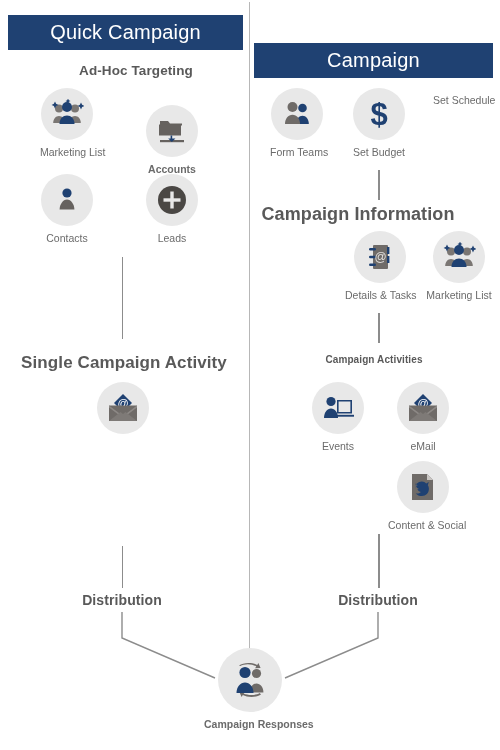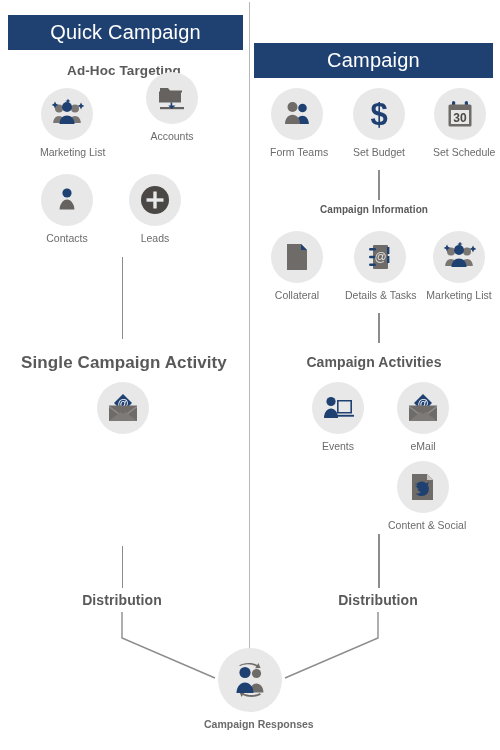--- a/index.html
+++ b/index.html
@@ -65,21 +65,21 @@
 </head>
 <body>
 
 <div id="stage">
 
   <div class="hdr" id="hdr-quick">Quick Campaign</div>
   <div class="hdr" id="hdr-camp">Campaign</div>
 
   <div class="divider" style="left:248.5px; top:2px; height:655px;"></div>
 
-  <div class="sec-title" style="left:0; top:63px; width:248px;">Ad-Hoc Targeting</div>
+  <div class="sec-title" style="left:12px; top:63px; width:248px;">Ad-Hoc Targeting</div>
 
   <div class="node" style="left:40px; top:88px; width:54px;">
     <div class="disc">
       <svg width="34" height="30" viewBox="0 0 34 30">
         <g fill="#7a7673">
           <circle cx="9" cy="9.5" r="4"></circle>
           <path d="M3.2 24c0-4.2 2.6-7 5.8-7s5.8 2.8 5.8 7z"></path>
           <circle cx="25" cy="9.5" r="4"></circle>
           <path d="M19.2 24c0-4.2 2.6-7 5.8-7s5.8 2.8 5.8 7z"></path>
         </g>
@@ -88,21 +88,21 @@
           <path d="M9.5 25c0-5 3.4-8.4 7.5-8.4s7.5 3.4 7.5 8.4z"></path>
           <path d="M2 3.5l1.1 2.3L5.4 7 3.1 8.1 2 10.4.9 8.1-1.4 7l2.3-1.2z" transform="translate(3,-1)"></path>
           <path d="M2 3.5l1.1 2.3L5.4 7 3.1 8.1 2 10.4.9 8.1-1.4 7l2.3-1.2z" transform="translate(29,0)"></path>
           <path d="M2 3.5l.8 1.7 1.7.8-1.7.8L2 8.8l-.8-1.8L-.5 6l1.7-.8z" transform="translate(16,-4)"></path>
         </g>
       </svg>
     </div>
     <div class="cap">Marketing List</div>
   </div>
 
-  <div class="node" style="left:145px; top:72px; width:54px;">
+  <div class="node" style="left:145px; top:105px; width:54px;font-weight:bold;">
     <div class="disc">
       <svg width="32" height="30" viewBox="0 0 32 30">
         <g fill="#66625f">
           <path d="M4 5h8l2 2.5h12v2H4z"></path>
           <path d="M3 8.5h22v11H3z"></path>
           <rect x="4" y="24" width="24" height="2.2"></rect>
         </g>
         <g fill="#1f4172">
           <rect x="14.6" y="19.5" width="1.6" height="5"></rect>
           <path d="M12.2 22.4h7.2l-3.6 3.6z"></path>
@@ -115,21 +115,21 @@
   <div class="node" style="left:40px; top:174px; width:54px;">
     <div class="disc">
       <svg width="26" height="30" viewBox="0 0 26 30">
         <circle cx="13" cy="8" r="4.6" fill="#1f4172"></circle>
         <path d="M5.6 24.5c0-5 3.3-10 7.4-10s7.4 5 7.4 10z" fill="#66625f"></path>
       </svg>
     </div>
     <div class="cap">Contacts</div>
   </div>
 
-  <div class="node" style="left:128px; top:174px; width:54px;">
+  <div class="node" style="left:145px; top:174px; width:54px;">
     <div class="disc">
       <svg width="32" height="32" viewBox="0 0 32 32">
         <circle cx="16" cy="16" r="14" fill="#4a4744"></circle>
         <path d="M14.3 7.5h3.4v17h-3.4z" fill="#e8e8e8"></path>
         <path d="M7.5 14.3h17v3.4h-17z" fill="#e8e8e8"></path>
       </svg>
     </div>
     <div class="cap">Leads</div>
   </div>
 
@@ -173,45 +173,27 @@
   <div class="node" style="left:352px; top:88px; width:54px;">
     <div class="disc">
       <svg width="30" height="34" viewBox="0 0 30 34">
         <text x="15" y="28" font-family="'Liberation Sans',sans-serif" font-size="31" font-weight="bold" fill="#1f4172" text-anchor="middle">$</text>
       </svg>
     </div>
     <div class="cap">Set Budget</div>
   </div>
 
   <div class="node" style="left:433px; top:88px; width:54px;">
-    <div class="disc">
-      <svg width="32" height="32" viewBox="0 0 32 32">
-        <rect x="8" y="3" width="3.2" height="6" rx="1.6" fill="#1f4172"></rect>
-        <rect x="20.8" y="3" width="3.2" height="6" rx="1.6" fill="#1f4172"></rect>
-        <rect x="4.5" y="6.5" width="23" height="22" rx="1.5" fill="#6f6b68"></rect>
-        <rect x="7" y="12" width="18" height="14" fill="#e8e8e8"></rect>
-        <text x="16" y="24" font-family="'Liberation Sans',sans-serif" font-size="12" font-weight="bold" fill="#4a4744" text-anchor="middle">30</text>
-      </svg>
-    </div>
     <div class="cap">Set Schedule</div>
   </div>
 
   <div class="vline" style="left:378px; top:170px; height:30px;"></div>
 
-  <div class="sec-title" style="left:252px; top:204px; width:244px; font-size:10px;">Campaign Information</div>
-
-  <div class="node" style="left:270px; top:231px; width:54px;">
-    <div class="disc">
-      <svg width="26" height="32" viewBox="0 0 26 32">
-        <path d="M3 3h14l6 6v20H3z" fill="#6f6b68"></path>
-        <path d="M17 3l6 6h-6z" fill="#1f4172"></path>
-      </svg>
-    </div>
-    <div class="cap">Collateral</div>
-  </div>
+  <div class="sec-title" style="left:236px; top:204px; width:244px; font-size:18px;">Campaign Information</div>
+
 
   <div class="node" style="left:345px; top:231px; width:70px;">
     <div class="disc">
       <svg width="32" height="32" viewBox="0 0 32 32">
         <rect x="9" y="4" width="15" height="24" rx="1" fill="#6f6b68"></rect>
         <g fill="#1f4172">
           <rect x="5" y="7" width="7" height="2.6" rx="1.3"></rect>
           <rect x="5" y="14.7" width="7" height="2.6" rx="1.3"></rect>
           <rect x="5" y="22.4" width="7" height="2.6" rx="1.3"></rect>
           <rect x="23" y="6" width="2.4" height="7"></rect>
@@ -239,21 +221,21 @@
           <path d="M2 3.5l1.1 2.3L5.4 7 3.1 8.1 2 10.4.9 8.1-1.4 7l2.3-1.2z" transform="translate(29,0)"></path>
           <path d="M2 3.5l.8 1.7 1.7.8-1.7.8L2 8.8l-.8-1.8L-.5 6l1.7-.8z" transform="translate(16,-4)"></path>
         </g>
       </svg>
     </div>
     <div class="cap">Marketing List</div>
   </div>
 
   <div class="vline" style="left:378px; top:313px; height:30px;"></div>
 
-  <div class="sec-title" style="left:252px; top:354px; width:244px; font-size:14px;">Campaign Activities</div>
+  <div class="sec-title" style="left:252px; top:354px; width:244px; font-size:10px;">Campaign Activities</div>
 
   <div class="node" style="left:311px; top:382px; width:54px;">
     <div class="disc">
       <svg width="34" height="30" viewBox="0 0 34 30">
         <g fill="#1f4172">
           <circle cx="10" cy="8.5" r="4.6"></circle>
           <path d="M3 25c0-5.6 3.2-9.6 7-9.6s7 4 7 9.6z"></path>
           <path d="M16 7h15v13.5H16V7zm1.6 1.6v10.3h11.8V8.6z"></path>
           <rect x="13.5" y="21.8" width="19.5" height="1.9"></rect>
         </g>

